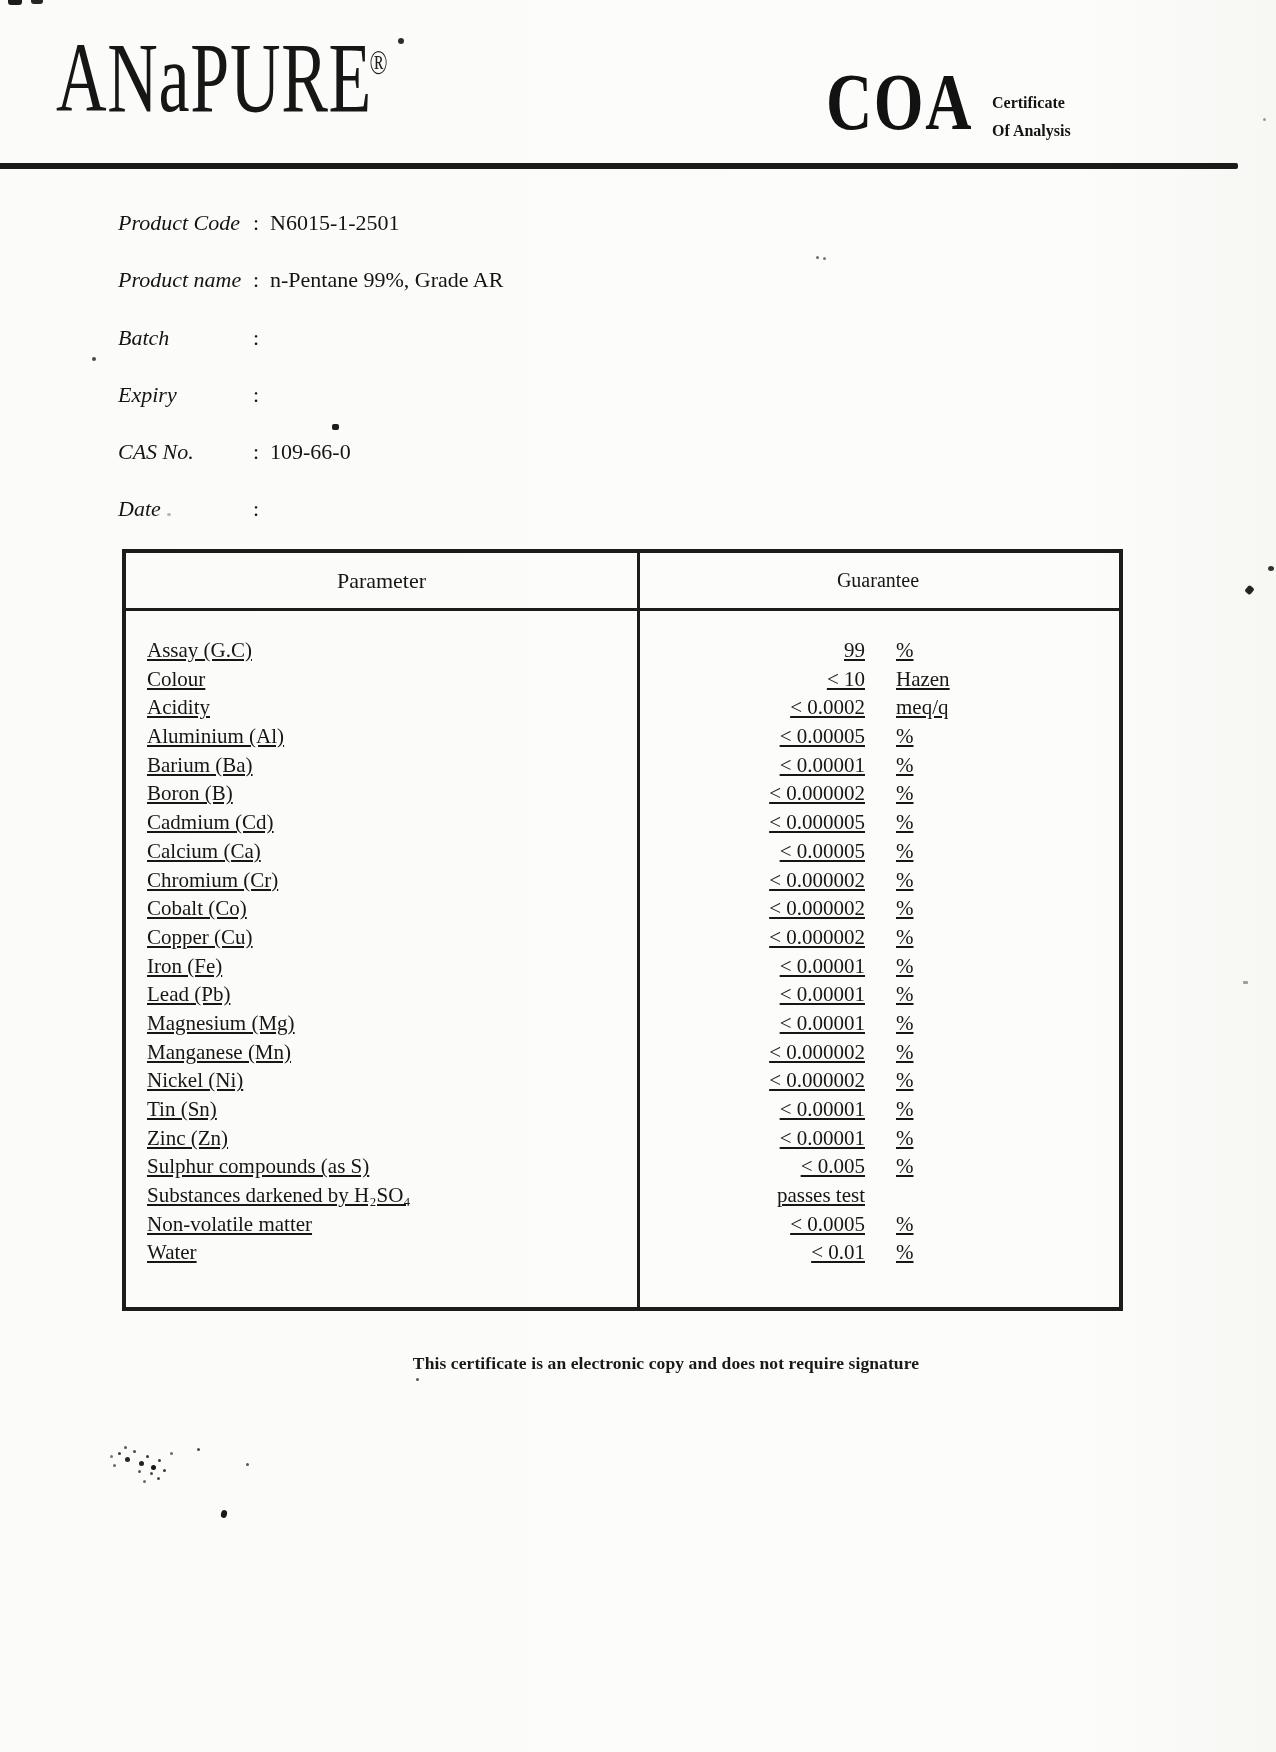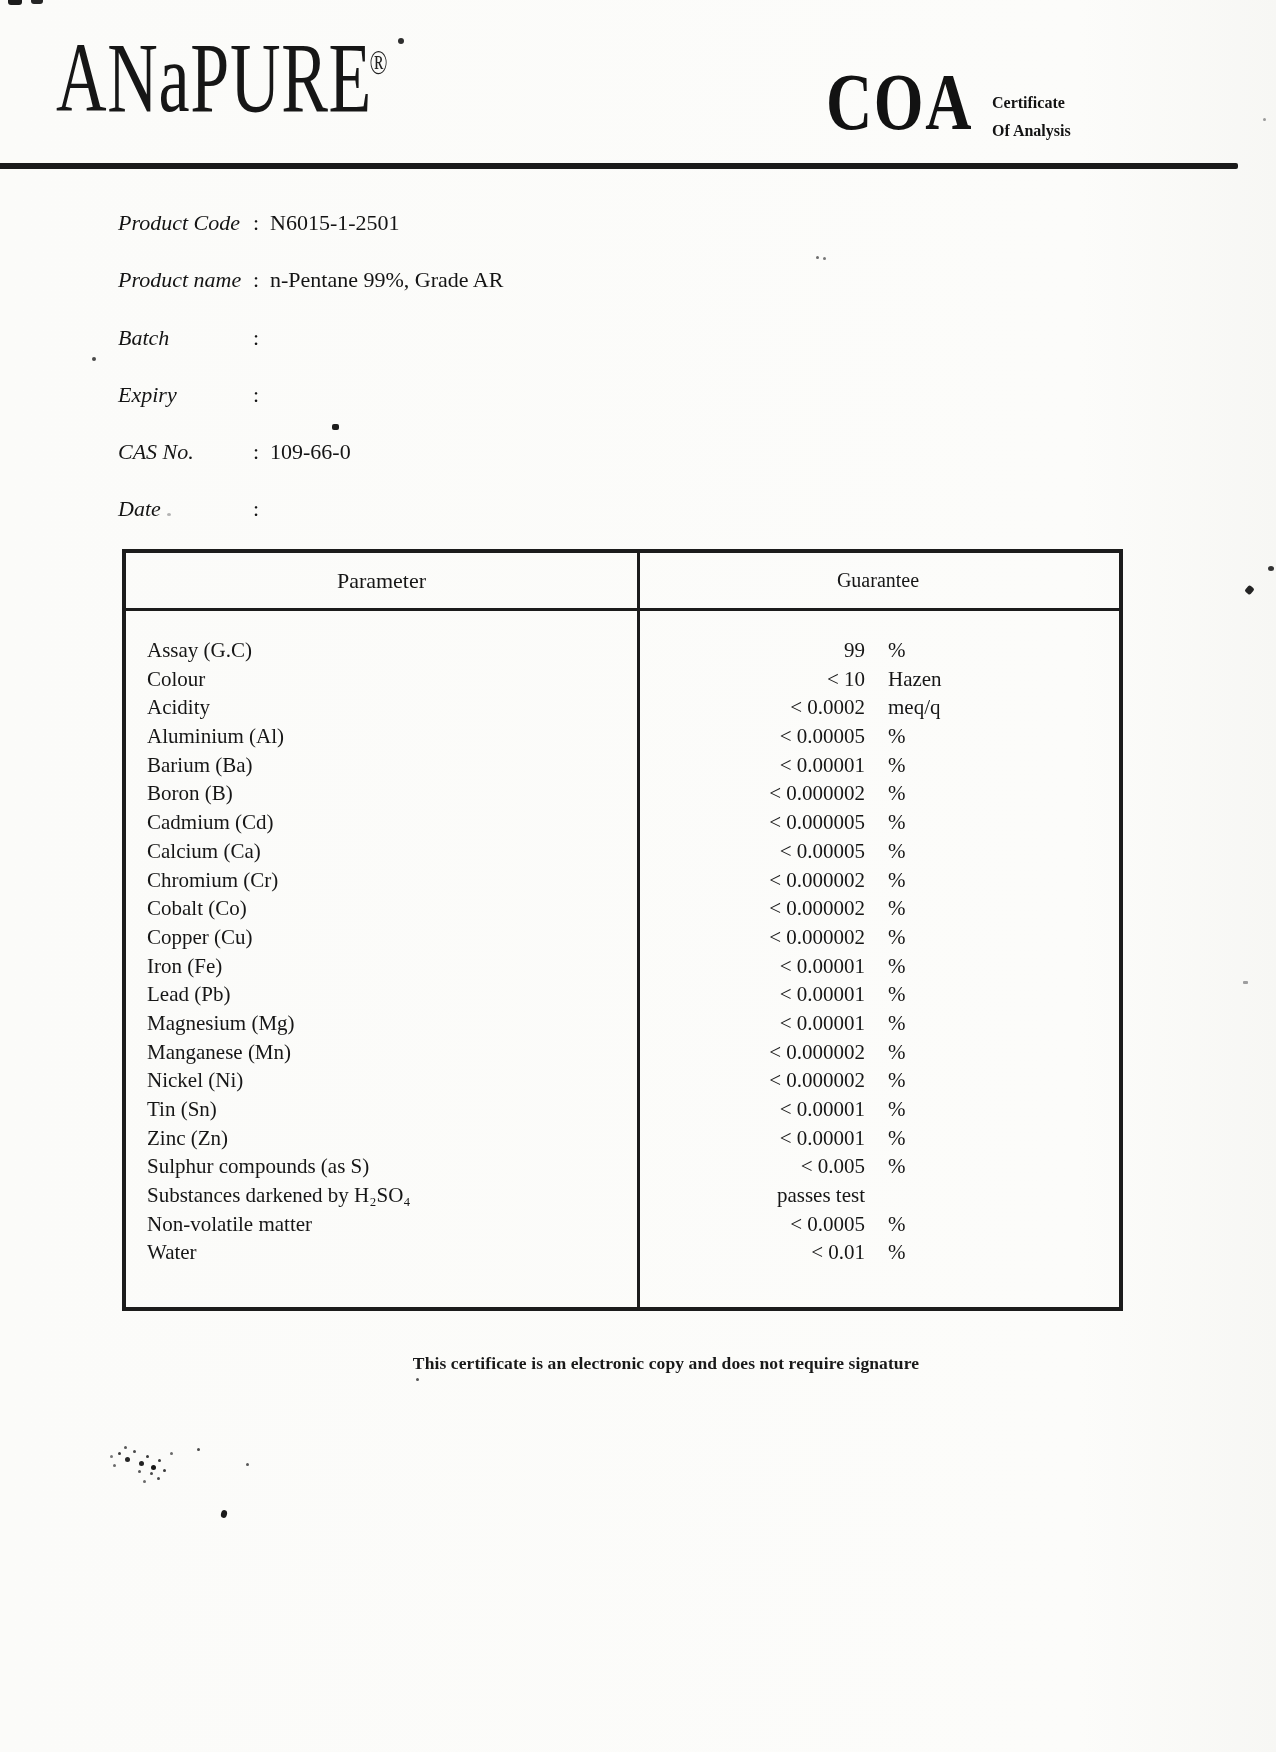--- a/index.html
+++ b/index.html
@@ -50,23 +50,23 @@
     position:absolute;left:122px;top:549px;width:1001px;height:762px;
     border:4px solid #1c1c1c;box-sizing:border-box;
     font-size:21px;color:#161616;
   }
   .v-divider{position:absolute;left:511px;top:0;bottom:0;width:3px;background:#1c1c1c;}
   .thead{display:flex;height:55px;}
   .th{width:511px;text-align:center;line-height:55px;font-size:22px;}
   .th2{flex:1;text-align:center;line-height:55px;font-size:20px;font-family:Liberation Serif, serif;}
   .h-sep{height:3px;background:#1c1c1c;}
   .tbody{padding-top:25px;}
-  .t-row{display:flex;height:28.7px;line-height:28.7px;}
+  .t-row{display:flex;height:28.7px;line-height:28.7px;text-decoration:underline;}
   .p-cell{width:511px;padding-left:21px;box-sizing:border-box;white-space:nowrap;}
-  .g-cell{display:flex;width:486px;}
+  .g-cell{display:flex;width:486px;gap:8px;}
   .g-val{width:230px;text-align:right;white-space:nowrap;}
   .g-unit{padding-left:23px;white-space:nowrap;}
   
   .footer{
     position:absolute;left:0;top:1353px;width:100%;
     text-align:center;font-size:17.5px;font-weight:600;
     letter-spacing:0.1px;color:#191919;
     padding-left:16px;box-sizing:border-box;
   }
   

